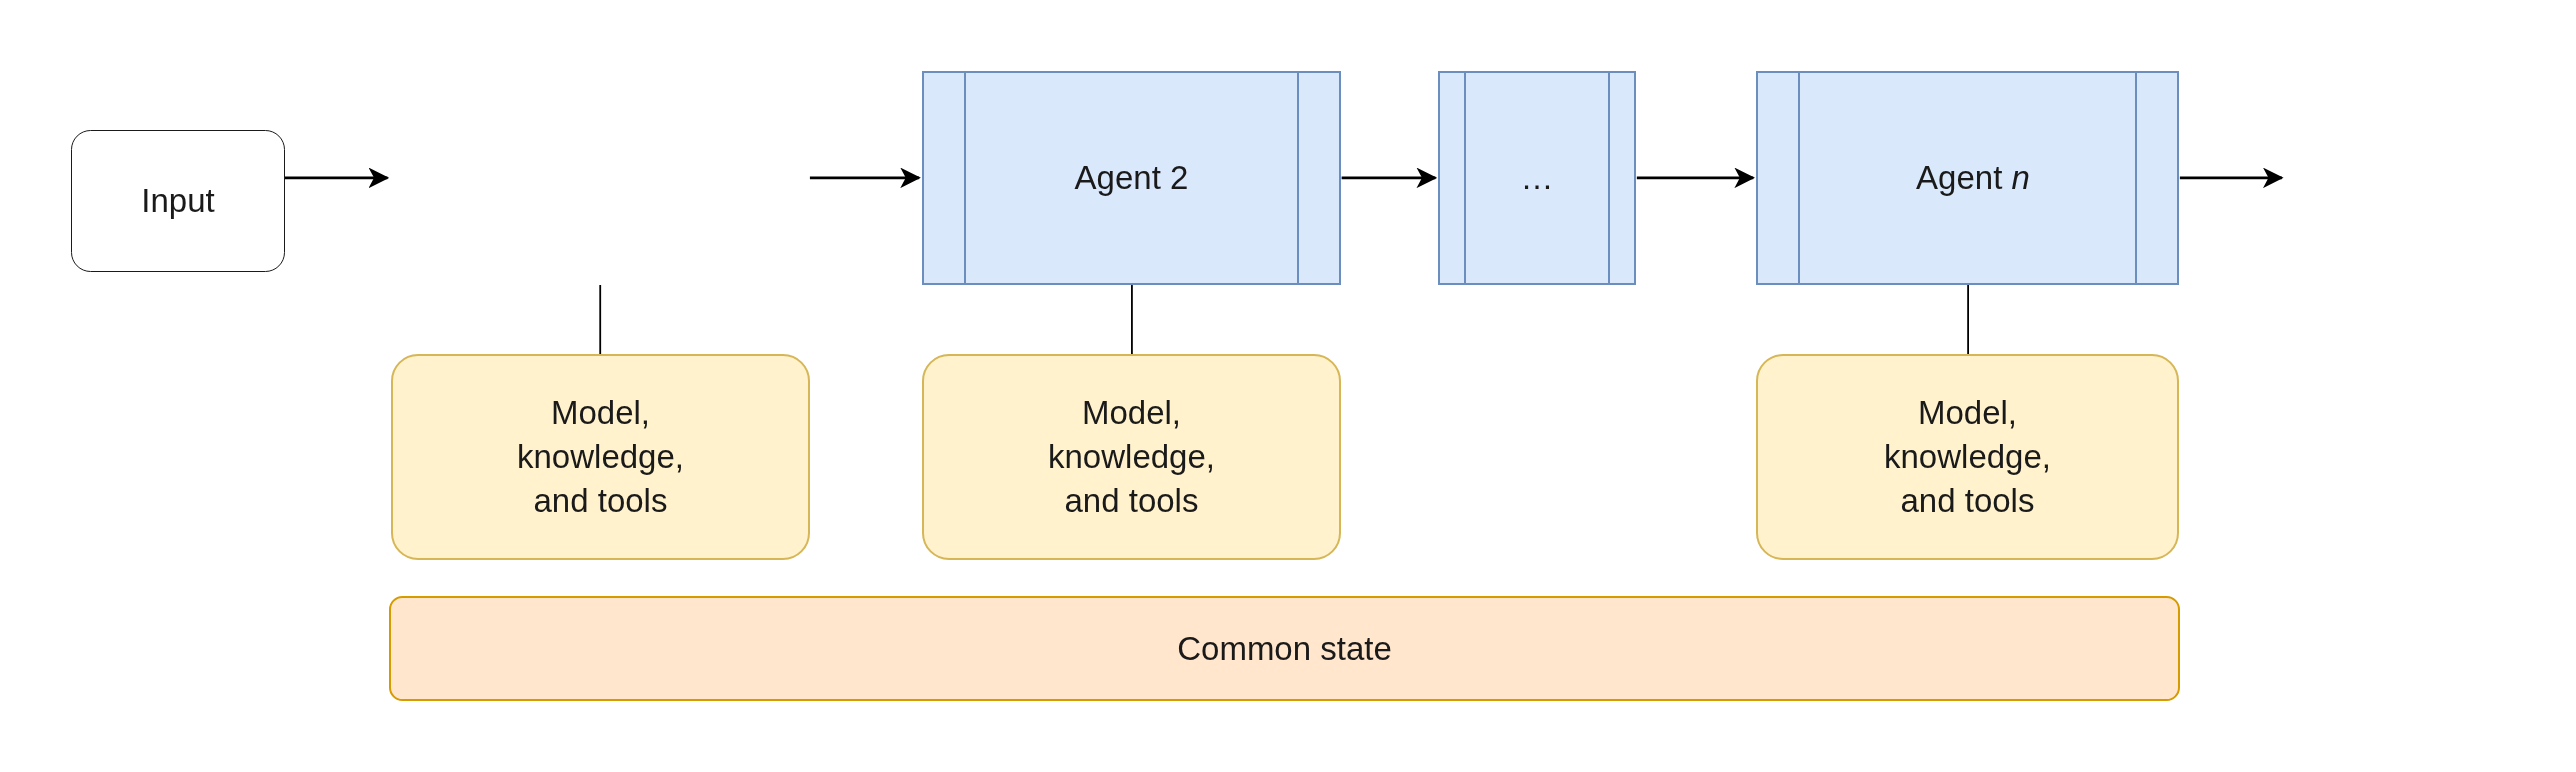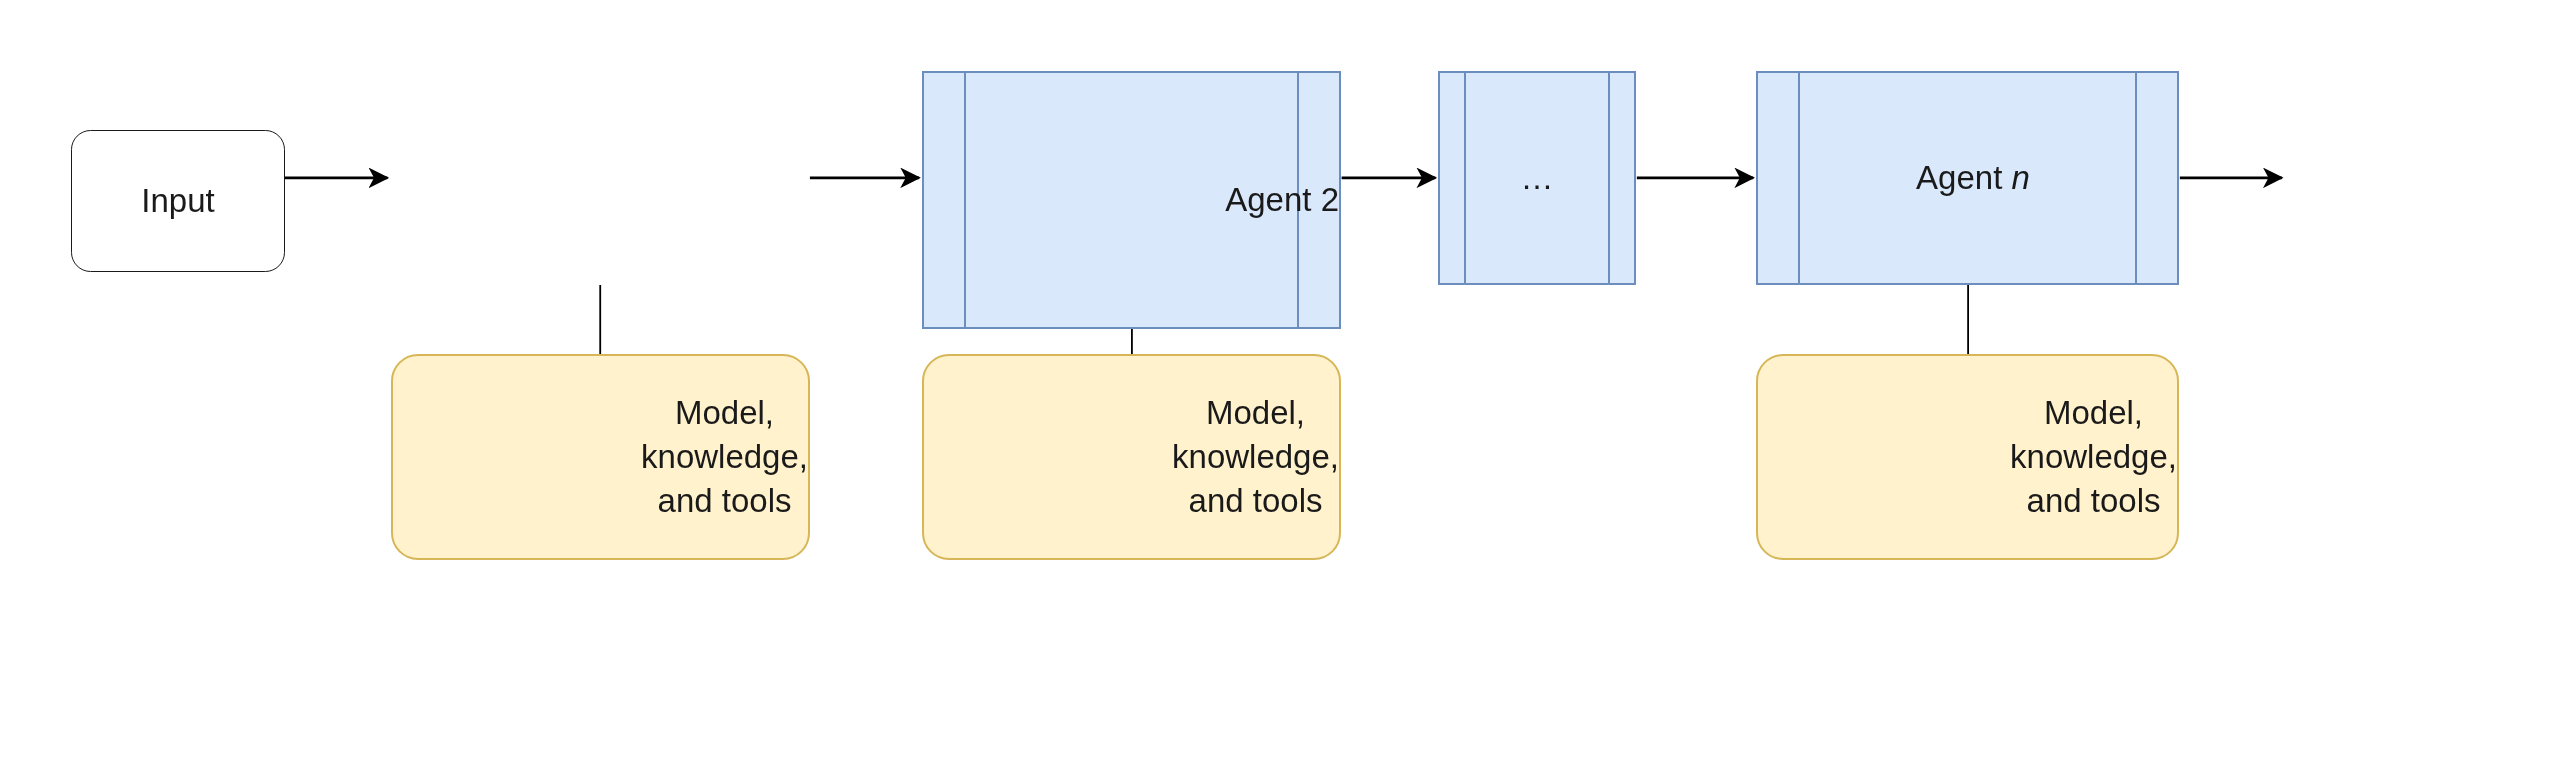--- a/index.html
+++ b/index.html
@@ -48,35 +48,34 @@
     content:"";position:absolute;top:0;bottom:0;width:1.8px;
     background:var(--process-stroke);
   }
   .process::before{left:var(--inset);}
   .process::after{right:var(--inset);}
   
   .resource{
     background:var(--resource-fill);
     border:2.1px solid var(--resource-stroke);
     border-radius:27px;
-    justify-content:flex-end;
   }
   .resource .node-label{white-space:pre-line;line-height:1.34;}
   
   .state-bar{
     background:var(--state-fill);
     border:2.1px solid var(--state-stroke);
     border-radius:13.4px;
   }
   .node-label{position:relative;z-index:3;}
 
   
   #node-input   {left:71px;  top:106px; width:214px; height:142px;}
   #node-agent-1 {left:391px;  top:71px; width:419px; height:214px;}
-  #node-agent-2 {left:922px; top:71px; width:419px; height:258px;justify-content:flex-end;}
+  #node-agent-2 {left:922px; top:71px; width:419px; height:214px;}
   #node-ellipsis{left:1438px; top:71px; width:198px; height:214px; --inset:24px;}
   #node-agent-n {left:1756px; top:71px; width:423px; height:214px;padding-left:11px;}
   #node-result  {left:2285px; top:106px; width:237px; height:142px;}
   #resource-1   {left:391px;  top:354px; width:419px; height:206px;}
   #resource-2   {left:922px; top:354px; width:419px; height:206px;}
   #resource-3   {left:1756px; top:354px; width:423px; height:206px;}
   #common-state {left:389px;  top:596px;width:1791px;height:105px;}
 </style>
 </head>
 <body>
@@ -126,15 +125,18 @@
     <span class="node-label">Model,
 knowledge,
 and tools</span>
   </div>
   <div class="node resource" id="resource-3">
     <span class="node-label">Model,
 knowledge,
 and tools</span>
   </div>
 
+  <div class="node state-bar" id="common-state">
+    <span class="node-label">Common state</span>
+  </div>
 
 </div>
 
 
 </body></html>

